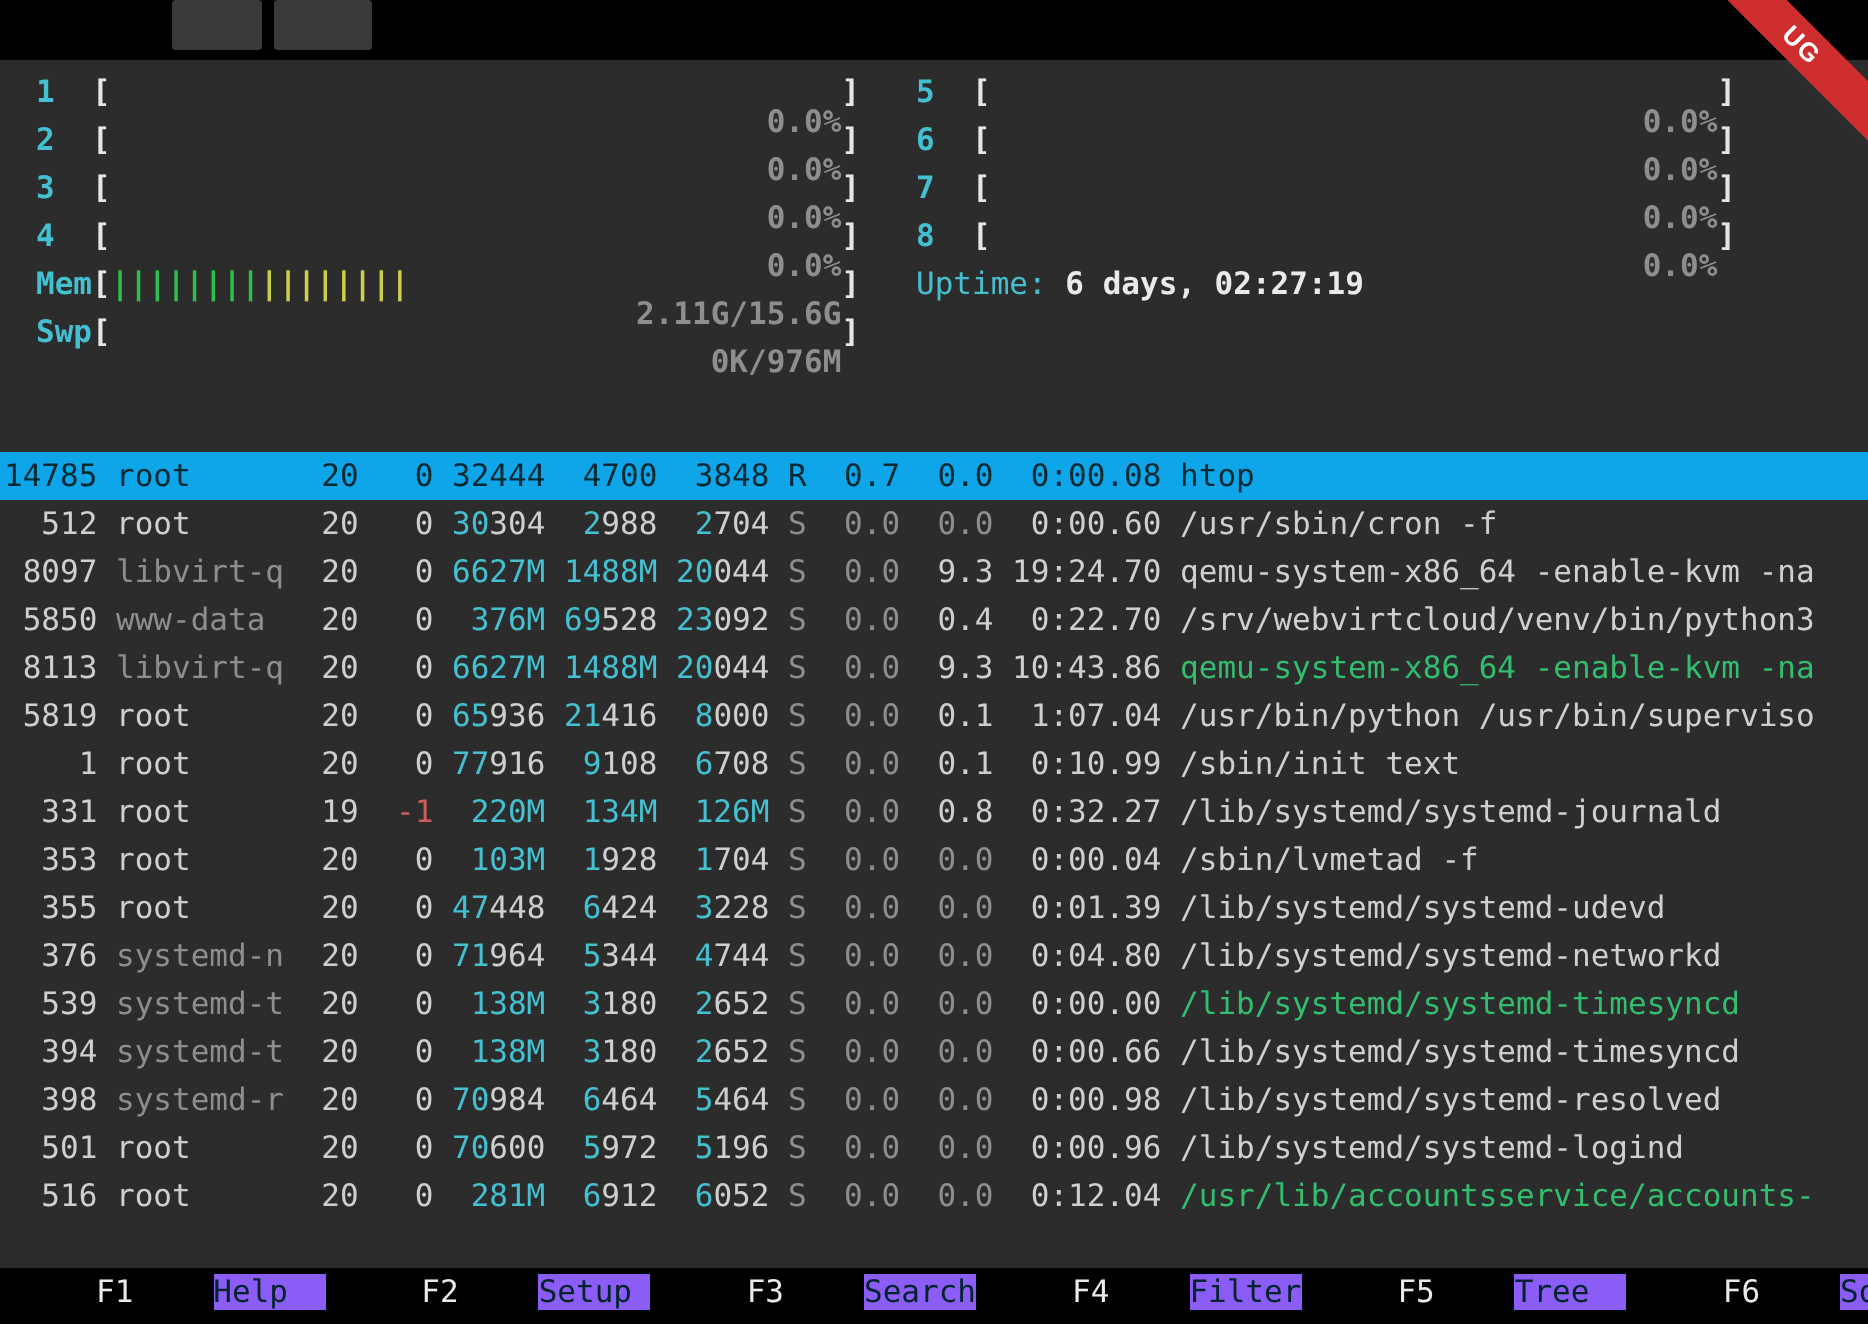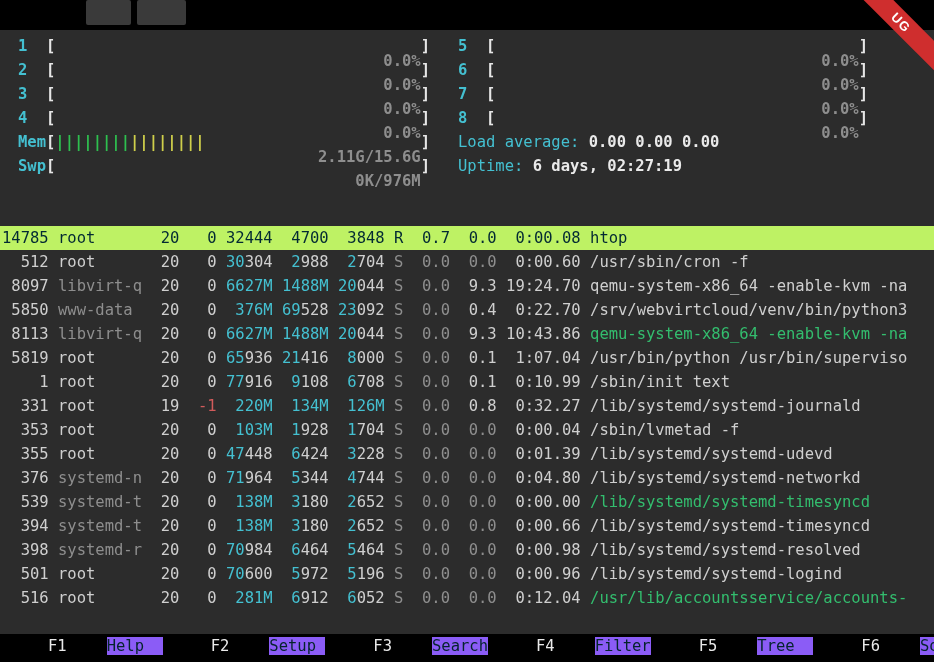--- a/index.html
+++ b/index.html
@@ -38,21 +38,21 @@
   .stat .gn  { color:#33bd6e; }
   .thead { height:24px; line-height:24px; padding-left:2px; white-space:pre;
            background:#10ab6a; color:#05301d; }
   .thead .sort { background:#44738f; color:#06131b; }
   .row { height:24px; line-height:24px; padding-left:2px; white-space:pre; color:#cfcfcf; }
   .row span { white-space:pre; }
   .cyn { color:#44c0d1; }
   .dim { color:#8e8e8e; }
   .red { color:#d25b5b; }
   .grn { color:#33bd6e; }
-  .row.sel { background:#bef264; }
+  .row.sel { background:#0ea5e9; }
   .row.sel span { color:#032a33 !important; }
   .fbar { position:absolute; left:0; right:0; bottom:0; height:28px; background:#000;
           line-height:24px; white-space:pre; }
   .fk { display:inline-block; height:24px; }
   .fk .k   { color:#eaeaea;margin-left:48px; }
   .fk .lbl { background:#8b5cf6; color:#04242c;margin-left:40px; }
 </style>
 </head>
 <body>
 
@@ -73,21 +73,20 @@
       <div class="line meter"><span class="mnum">3</span><span class="br">[</span><span class="mfill"></span><span class="mpct">0.0%</span><span class="br">]</span></div>
       <div class="line meter"><span class="mnum">4</span><span class="br">[</span><span class="mfill"></span><span class="mpct">0.0%</span><span class="br">]</span></div>
       <div class="line meter"><span class="mnum">Mem</span><span class="br">[</span><span class="bar-used">||||||||</span><span class="bar-cache">||||||||</span><span class="mfill"></span><span class="mval">2.11G/15.6G</span><span class="br">]</span></div>
       <div class="line meter"><span class="mnum">Swp</span><span class="br">[</span><span class="mfill"></span><span class="mval">0K/976M</span><span class="br">]</span></div>
     </div>
     <div class="col-right">
       <div class="line meter"><span class="mnum">5</span><span class="br">[</span><span class="mfill"></span><span class="mpct">0.0%</span><span class="br">]</span></div>
       <div class="line meter"><span class="mnum">6</span><span class="br">[</span><span class="mfill"></span><span class="mpct">0.0%</span><span class="br">]</span></div>
       <div class="line meter"><span class="mnum">7</span><span class="br">[</span><span class="mfill"></span><span class="mpct">0.0%</span><span class="br">]</span></div>
       <div class="line meter"><span class="mnum">8</span><span class="br">[</span><span class="mfill"></span><span class="mpct">0.0%</span><span class="br">]</span></div>
-      <div class="line stat"><span class="cy">Load average: </span><span class="b wt">0.00 0.00 0.00</span></div>
       <div class="line stat"><span class="cy">Uptime: </span><span class="b wt">6 days, 02:27:19</span></div>
     </div>
   </div>
 
   <div class="table">
     <div id="rows">
         <div class="row sel"><span>14785 </span><span>root      </span><span> 20 </span><span>  0 </span><span class="cyn">32</span><span>444</span><span> </span><span class="cyn"> 4</span><span>700</span><span> </span><span class="cyn"> 3</span><span>848</span><span> </span><span class="dim">R </span><span> 0.7 </span><span class="dim"> 0.0 </span><span> 0:00.08 </span><span>htop</span></div>
         <div class="row"><span>  512 </span><span>root      </span><span> 20 </span><span>  0 </span><span class="cyn">30</span><span>304</span><span> </span><span class="cyn"> 2</span><span>988</span><span> </span><span class="cyn"> 2</span><span>704</span><span> </span><span class="dim">S </span><span class="dim"> 0.0 </span><span class="dim"> 0.0 </span><span> 0:00.60 </span><span>/usr/sbin/cron -f</span></div>
         <div class="row"><span> 8097 </span><span class="dim">libvirt-q </span><span> 20 </span><span>  0 </span><span class="cyn">6627M</span><span> </span><span class="cyn">1488M</span><span> </span><span class="cyn">20</span><span>044</span><span> </span><span class="dim">S </span><span class="dim"> 0.0 </span><span> 9.3 </span><span>19:24.70 </span><span>qemu-system-x86_64 -enable-kvm -na</span></div>
         <div class="row"><span> 5850 </span><span class="dim">www-data  </span><span> 20 </span><span>  0 </span><span class="cyn"> 376M</span><span> </span><span class="cyn">69</span><span>528</span><span> </span><span class="cyn">23</span><span>092</span><span> </span><span class="dim">S </span><span class="dim"> 0.0 </span><span> 0.4 </span><span> 0:22.70 </span><span>/srv/webvirtcloud/venv/bin/python3</span></div>

